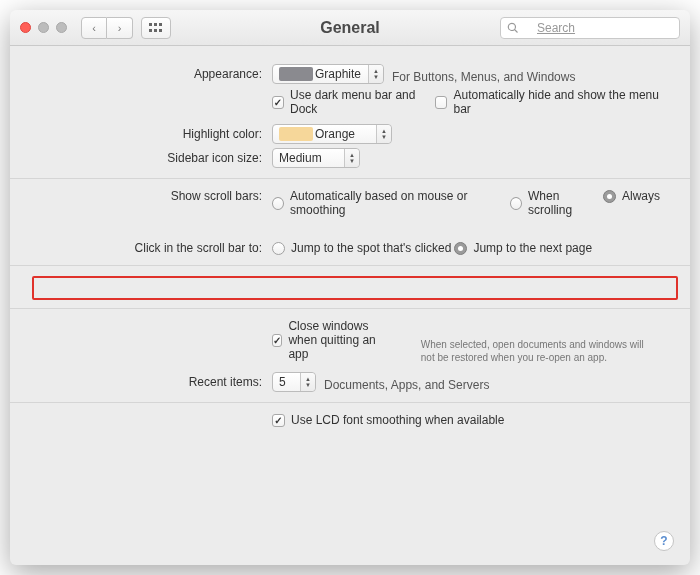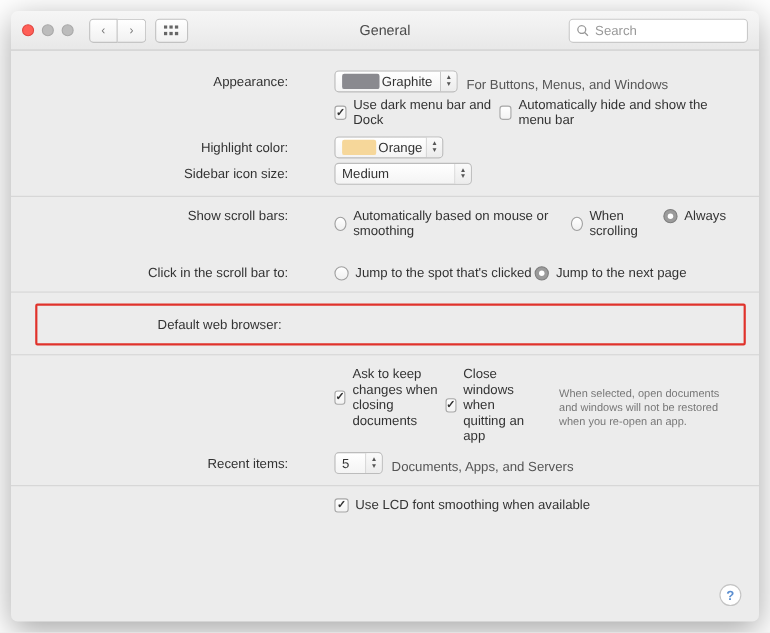--- a/index.html
+++ b/index.html
@@ -42,33 +42,34 @@
   }
   .navbtn:first-child{border-radius:4px 0 0 4px;}
   .navbtn:last-child{border-radius:0 4px 4px 0;border-left:none;}
   .gridbtn{
     width:30px;height:22px;border:1px solid #c2c2c2;border-radius:4px;
     background:linear-gradient(#ffffff,#f1f1f1);
     display:flex;align-items:center;justify-content:center;color:#555;
   }
   .title {
     position:absolute; left:0; right:0; text-align:center;
-    font-size:13px; color:#4a4a4a;
+    font-size:16px; color:#4a4a4a;
     pointer-events:none;
+    font-weight:bold;
   }
   .search {
     margin-left:auto;
-    width:163px;height:22px;
+    width:180px;height:22px;
     border:1px solid #c9c9c9;border-radius:4px;
     background:#fff;display:flex;align-items:center;
-    padding:0 6px;gap:5px;color:#999;font-size:12px;
+    padding:0 6px;gap:18px;color:#999;font-size:12px;text-decoration:underline;
   }
   .search svg{width:12px;height:12px;fill:#999;}
   .content { padding: 14px 30px 10px 30px; }
-  .row { display:flex; align-items:center; margin:4px 0;gap:32px; }
+  .row { display:flex; align-items:center; margin:4px 0; }
   .row.top{align-items:flex-start;}
   .lab { width: 232px; text-align:right; padding-right:10px; color:#333;}
   .val { flex:1; display:flex; align-items:flex-end; gap:8px; }
   .val.col{flex-direction:row;align-items:flex-start;gap:3px;}
   .hint{color:#555;}
   .subhint{font-size:10px;color:#777;line-height:1.25;margin:20px 0 0 22px;max-width:340px;}
   hr.sep{border:none;border-top:1px solid #d5d5d5;margin:10px -30px;}
   .select{
     height:20px;border:1px solid #bcbcbc;border-radius:4px;
     background:linear-gradient(#ffffff,#f4f4f4);
@@ -169,32 +170,32 @@
       <div class="chk">
             <span class="box"></span>
             <span>Automatically hide and show the menu bar</span>
           </div>
     </div>
       </div>
 
     <div class="row" style="margin-top:8px">
       <div class="lab">Highlight color:</div>
       <div class="val">
-        <div class="select" style="width:99px">
+        <div class="select" style="width:120px">
           <span class="swatch" style="background:#f6d79a"></span>
           <span>Orange</span>
           <span class="arrows">▲<br>▼</span>
         </div>
       </div>
     </div>
 
     <div class="row">
       <div class="lab">Sidebar icon size:</div>
       <div class="val">
-        <div class="select" style="width:125px">
+        <div class="select" style="width:88px">
           <span>Medium</span>
           <span class="arrows">▲<br>▼</span>
         </div>
       </div>
     </div>
 
     <hr class="sep">
 
     <div class="row top">
       <div class="lab">Show scroll bars:</div>
@@ -224,34 +225,29 @@
         <div class="rad">
             <span class="o on"></span>
             <span>Jump to the next page</span>
           </div>
       </div>
     </div>
 
     <hr class="sep">
 
     <div class="highlight">
-      <div class="lab" style="width:226px">Default web browser:</div>
     </div>
 
     <hr class="sep">
 
     <div class="row">
         <div class="lab"></div>
         <div class="val col">
       <div class="chk">
             <span class="box on"></span>
-            <span>Ask to keep changes when closing documents</span>
-          </div>
-      <div class="chk">
-            <span class="box on"></span>
             <span>Close windows when quitting an app</span>
           </div>
       <div class="subhint">When selected, open documents and windows will not be restored when you re-open an app.</div>
     </div>
       </div>
 
     <div class="row" style="margin-top:8px">
       <div class="lab">Recent items:</div>
       <div class="val">
         <div class="select" style="width:44px">

